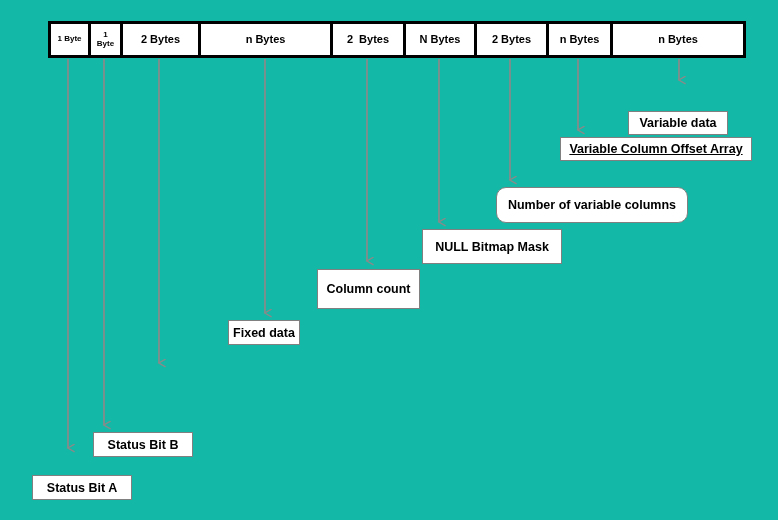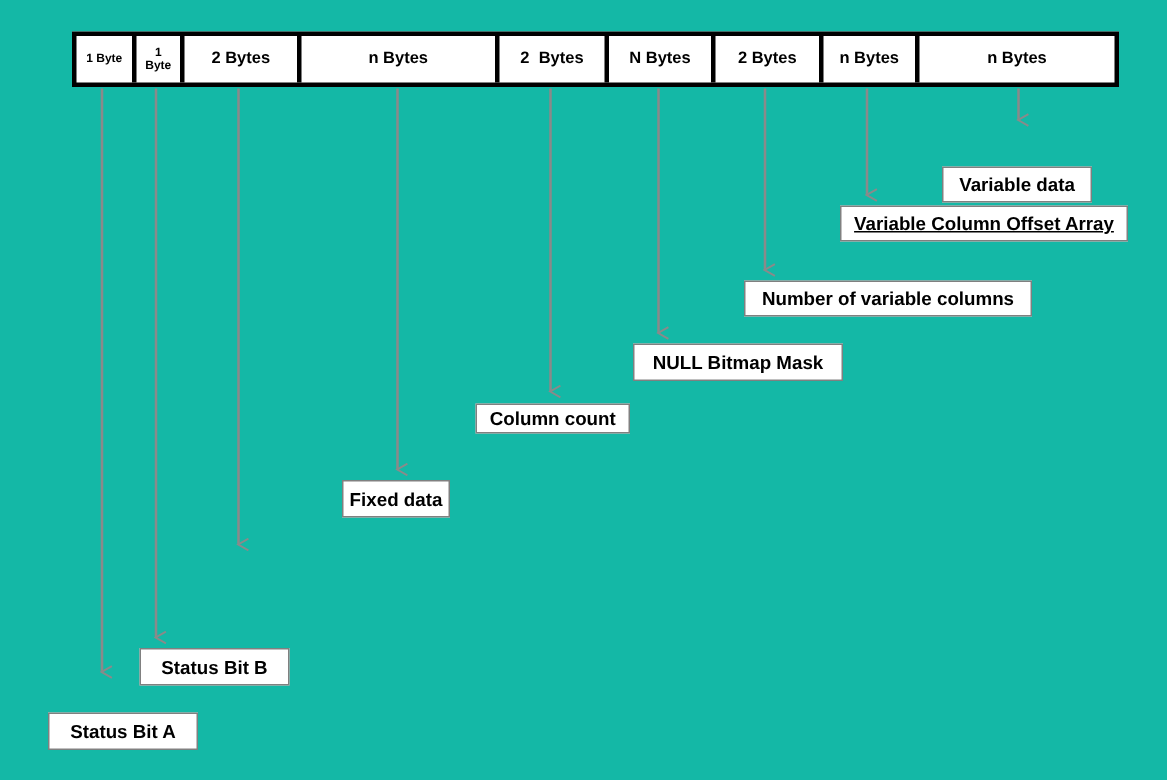--- a/index.html
+++ b/index.html
@@ -113,25 +113,25 @@
 
     <line x1="578" y1="59" x2="578" y2="130" stroke="#8a8a8a" stroke-width="1.7" marker-end="url(#ah)"></line>
 
     <line x1="679" y1="59" x2="679" y2="80" stroke="#8a8a8a" stroke-width="1.7" marker-end="url(#ah)"></line>
   </svg>
 
   <div class="label-box" style="left:628px; top:87px;  width:100px; height:24px;margin-top:24px;">Variable data</div>
 
   <div class="label-box" style="left:560px; top:137px; width:192px; height:24px;text-decoration:underline;">Variable Column Offset Array</div>
 
-  <div class="label-box" style="left:496px; top:187px; width:192px; height:24px;">Number of variable columns</div>
+  <div class="label-box" style="left:496px; top:187px; width:192px; height:36px;border-radius:10px;">Number of variable columns</div>
 
-  <div class="label-box" style="left:422px; top:229px; width:140px; height:25px;">NULL Bitmap Mask</div>
+  <div class="label-box" style="left:422px; top:229px; width:140px; height:35px;">NULL Bitmap Mask</div>
 
-  <div class="label-box" style="left:317px; top:269px; width:103px; height:20px;">Column count</div>
+  <div class="label-box" style="left:317px; top:269px; width:103px; height:40px;">Column count</div>
 
   <div class="label-box" style="left:228px; top:320px; width:72px;  height:25px;">Fixed data</div>
 
 
   <div class="label-box" style="left:93px;  top:432px; width:100px; height:25px;">Status Bit B</div>
 
   <div class="label-box" style="left:32px;  top:475px; width:100px; height:25px;">Status Bit A</div>
 
 </div>
 

